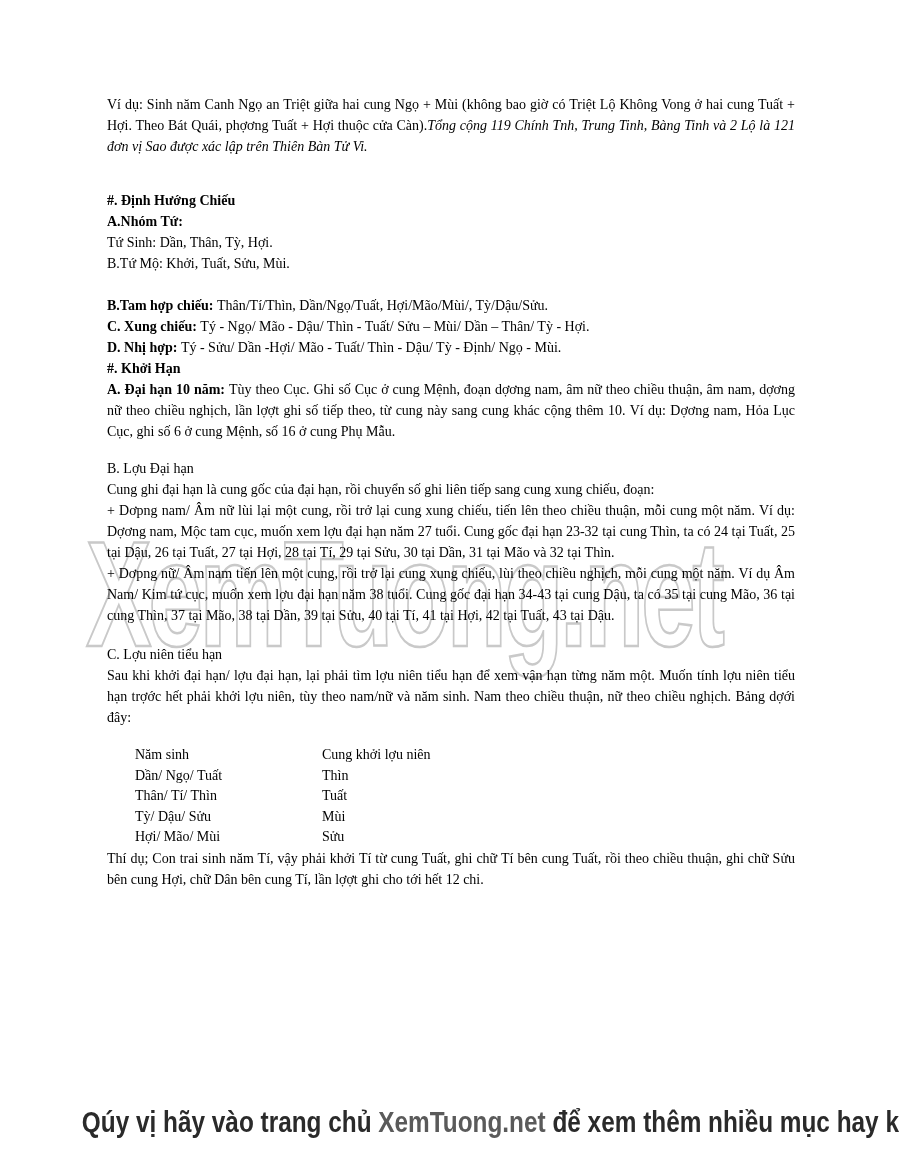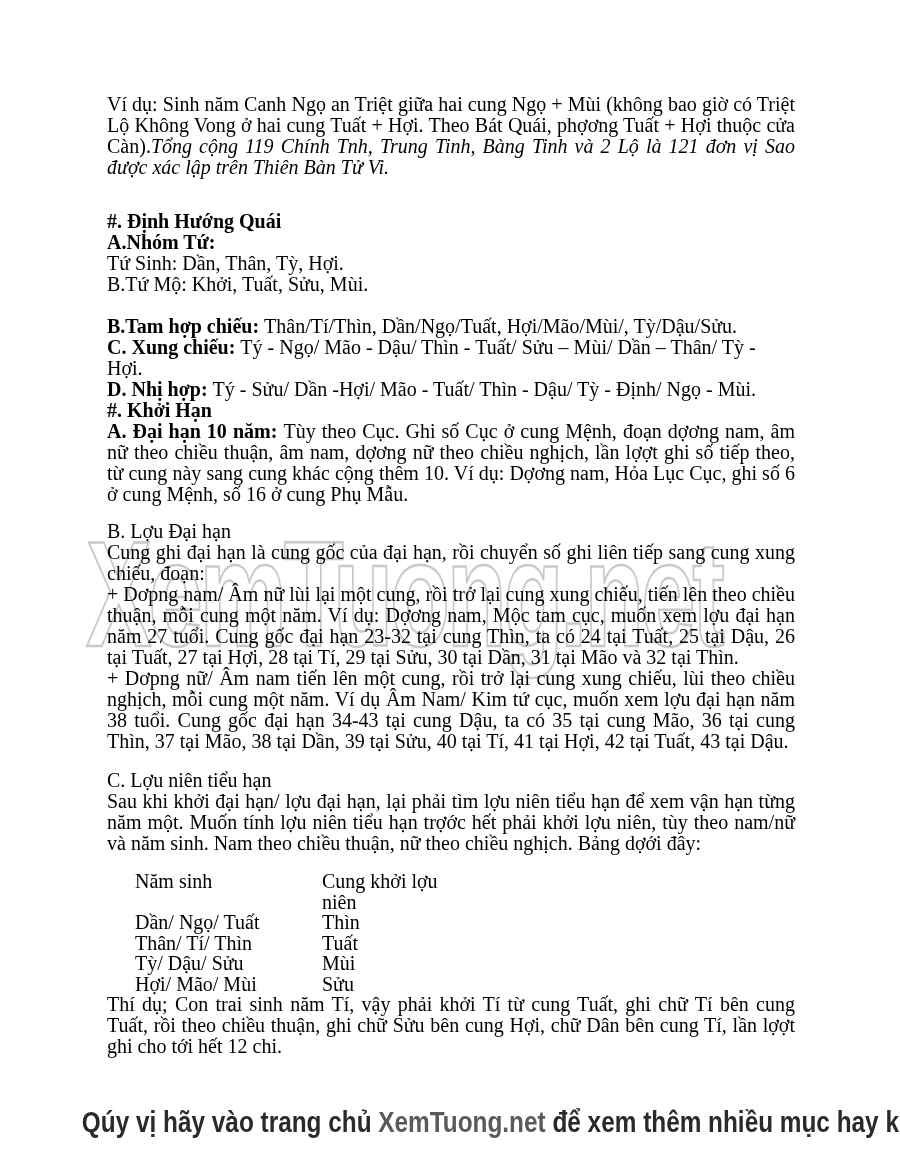--- a/index.html
+++ b/index.html
@@ -8,21 +8,21 @@
     background:#ffffff;
     font-family:"Liberation Serif","DejaVu Serif",serif;
     color:#000;
     overflow:hidden;
     position:relative;
   }
   .doc{
     position:relative;
     z-index:2;
     padding:94px 105px 0 107px;
-    font-size:20px;
+    font-size:14px;
     line-height:21px;
   }
   .doc p{margin:0;}
   .j{text-align:justify;}
   .r-b{font-weight:bold;}
   .r-i{font-style:italic;}
   .mt-sec1{margin-top:33px;}
   .mt-blank{margin-top:21px;}
   .mt-15{margin-top:15px;}
   .mt-16{margin-top:16px;}
@@ -74,21 +74,21 @@
 </head>
 <body>
 
 <div class="watermark">XemTuong.net</div>
 
 <div class="doc">
 
   <p class="j"><span>Ví dụ: Sinh năm Canh Ngọ an Triệt giữa hai cung Ngọ + Mùi (không bao giờ có Triệt Lộ Không Vong ở hai cung Tuất + Hợi. Theo Bát Quái, phợơng Tuất + Hợi thuộc cửa Càn).</span><span class="r-i">Tổng cộng 119 Chính Tnh, Trung Tinh, Bàng Tinh và 2 Lộ là 121 đơn vị Sao được xác lập trên Thiên Bàn Tử Vi.</span></p>
 
   <div class="mt-sec1">
-    <p><span class="r-b">#. Định Hướng Quái</span></p>
+    <p><span class="r-b">#. Định Hướng Chiếu</span></p>
     <p><span class="r-b">A.Nhóm Tứ:</span></p>
     <p><span>Tứ Sinh: Dần, Thân, Tỳ, Hợi.</span></p>
     <p><span>B.Tứ Mộ: Khởi, Tuất, Sửu, Mùi.</span></p>
   </div>
 
   <div class="mt-blank">
     <p><span class="r-b">B.Tam hợp chiếu: </span><span>Thân/Tí/Thìn, Dần/Ngọ/Tuất, Hợi/Mão/Mùi/, Tỳ/Dậu/Sửu.</span></p>
     <p><span class="r-b">C. Xung chiếu: </span><span>Tý - Ngọ/ Mão - Dậu/ Thìn - Tuất/ Sửu – Mùi/ Dần – Thân/ Tỳ - Hợi.</span></p>
     <p><span class="r-b">D. Nhị hợp: </span><span>Tý - Sửu/ Dần -Hợi/ Mão - Tuất/ Thìn - Dậu/ Tỳ - Định/ Ngọ - Mùi.</span></p>
   </div>

